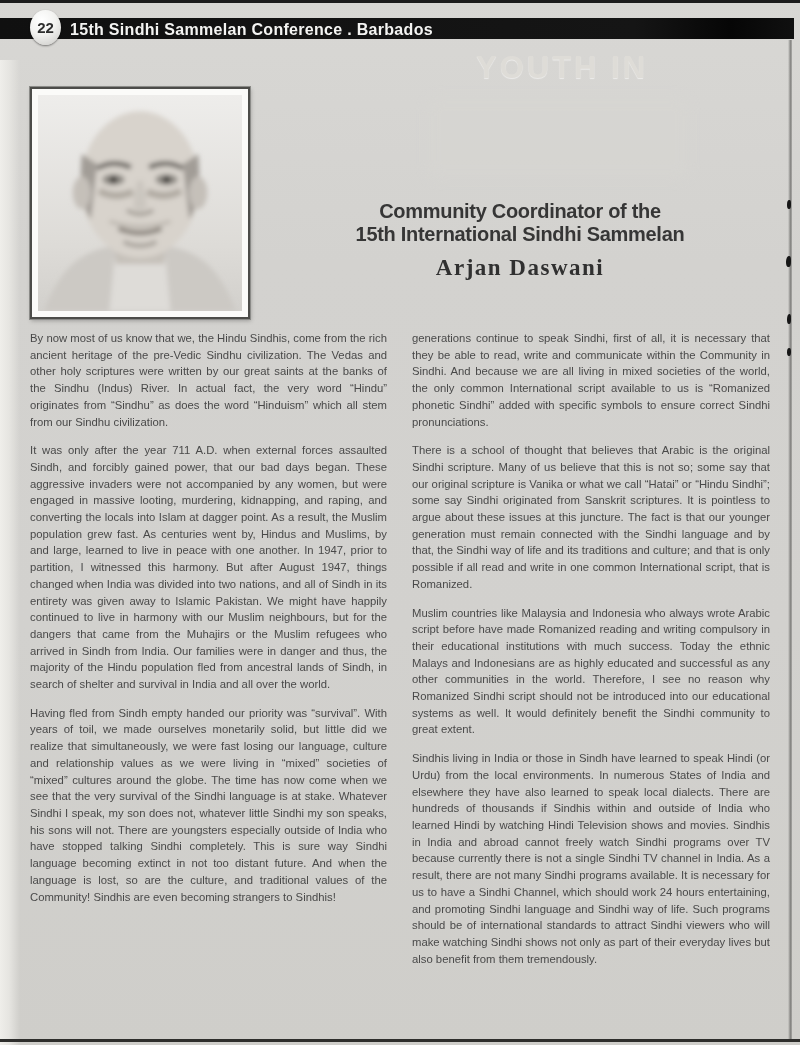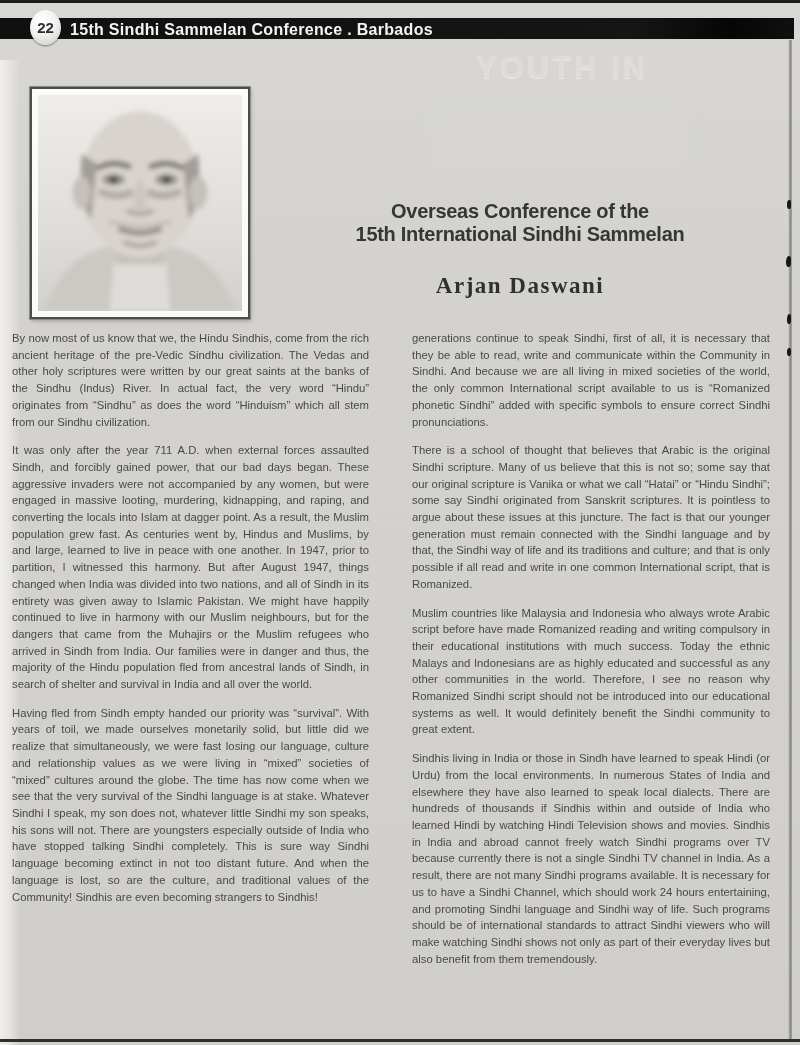--- a/index.html
+++ b/index.html
@@ -38,27 +38,27 @@
   
   .photo{position:absolute;left:30px;top:87px;width:204px;height:216px;margin:0;
     background:#fbfbf9;padding:6px;border:2px solid #4c4c49;
     box-shadow:0 0 0 1px #8b8b88, 1px 2px 4px rgba(0,0,0,.25);}
   .photo svg{display:block;width:100%;height:100%;}
 
   
   .title-block{position:absolute;left:350px;top:200px;width:340px;text-align:center;}
   .article-title{font-size:20px;line-height:23px;font-weight:800;color:#363636;
     letter-spacing:-.3px;transform:scaleY(1.04);}
-  .author{margin-top:27px;font-family:"Liberation Serif","DejaVu Serif",serif;
+  .author{margin-top:9px;font-family:"Liberation Serif","DejaVu Serif",serif;
     font-size:23px;font-weight:bold;color:#303030;letter-spacing:1.5px;}
 
   
   .col{position:absolute;top:330px;width:357px;color:#494949;font-size:11.3px;
     line-height:16.7px;text-align:justify;}
-  .col-left{left:12px;}
+  .col-left{left:30px;}
   .col-right{left:412px;width:358px;}
   .col p{margin:0 0 12px 0;}
 </style>
 </head>
 <body>
 
 <div class="page">
 
   <div class="top-edge"></div>
   <div class="left-strip"></div>
@@ -105,21 +105,21 @@
         <path d="M97 84 L93 110 Q100 117 107 110 L103 84 Z" fill="#cbc6bf"></path>
         <path d="M87 113 Q100 121 113 113" stroke="#a6a099" stroke-width="4" fill="none"></path>
         <path d="M79 131 Q100 140 121 131" stroke="#8a847d" stroke-width="5" fill="none"></path>
         <path d="M84 144 Q100 152 116 144" stroke="#a39d96" stroke-width="4" fill="none"></path>
         <path d="M70 124 Q100 134 130 124" stroke="#b5afa7" stroke-width="4" fill="none" opacity=".7"></path>
       </g>
     </svg>
   </figure>
 
   <div class="title-block">
-    <div class="article-title">Overseas Conference of the</div>
+    <div class="article-title">Community Coordinator of the</div>
     <div class="article-title">15th International Sindhi Sammelan</div>
     <div class="author">Arjan Daswani</div>
   </div>
 
   <section class="col col-left">
       <p>By now most of us know that we, the Hindu Sindhis, come from the rich ancient heritage of the pre-Vedic Sindhu civilization. The Vedas and other holy scriptures were written by our great saints at the banks of the Sindhu (Indus) River. In actual fact, the very word “Hindu” originates from “Sindhu” as does the word “Hinduism” which all stem from our Sindhu civilization.</p>
       <p>It was only after the year 711 A.D. when external forces assaulted Sindh, and forcibly gained power, that our bad days began. These aggressive invaders were not accompanied by any women, but were engaged in massive looting, murdering, kidnapping, and raping, and converting the locals into Islam at dagger point. As a result, the Muslim population grew fast. As centuries went by, Hindus and Muslims, by and large, learned to live in peace with one another.  In 1947, prior to partition, I witnessed this harmony. But after August 1947, things changed when India was divided into two nations, and all of Sindh in its entirety was given away to Islamic Pakistan. We might have happily continued to live in harmony with our Muslim neighbours, but for the dangers that came from the Muhajirs or the Muslim refugees who arrived in Sindh from India. Our families were in danger and thus, the majority of the Hindu population fled from ancestral lands of Sindh, in search of shelter and survival in India and all over the world.</p>
       <p>Having fled from Sindh empty handed our priority was “survival”. With years of toil, we made ourselves monetarily solid, but little did we realize that simultaneously, we were fast losing our language, culture and relationship values as we were living in “mixed” societies of “mixed” cultures around the globe. The time has now come when we see that the very survival of the Sindhi language is at stake. Whatever Sindhi I speak, my son does not, whatever little Sindhi my son speaks, his sons will not. There are youngsters especially outside of India who have stopped talking Sindhi completely. This is sure way Sindhi language becoming extinct in not too distant future. And when the language is lost, so are the culture, and traditional values of the Community!  Sindhis are even becoming strangers to Sindhis!</p>
     </section>
   <section class="col col-right">

